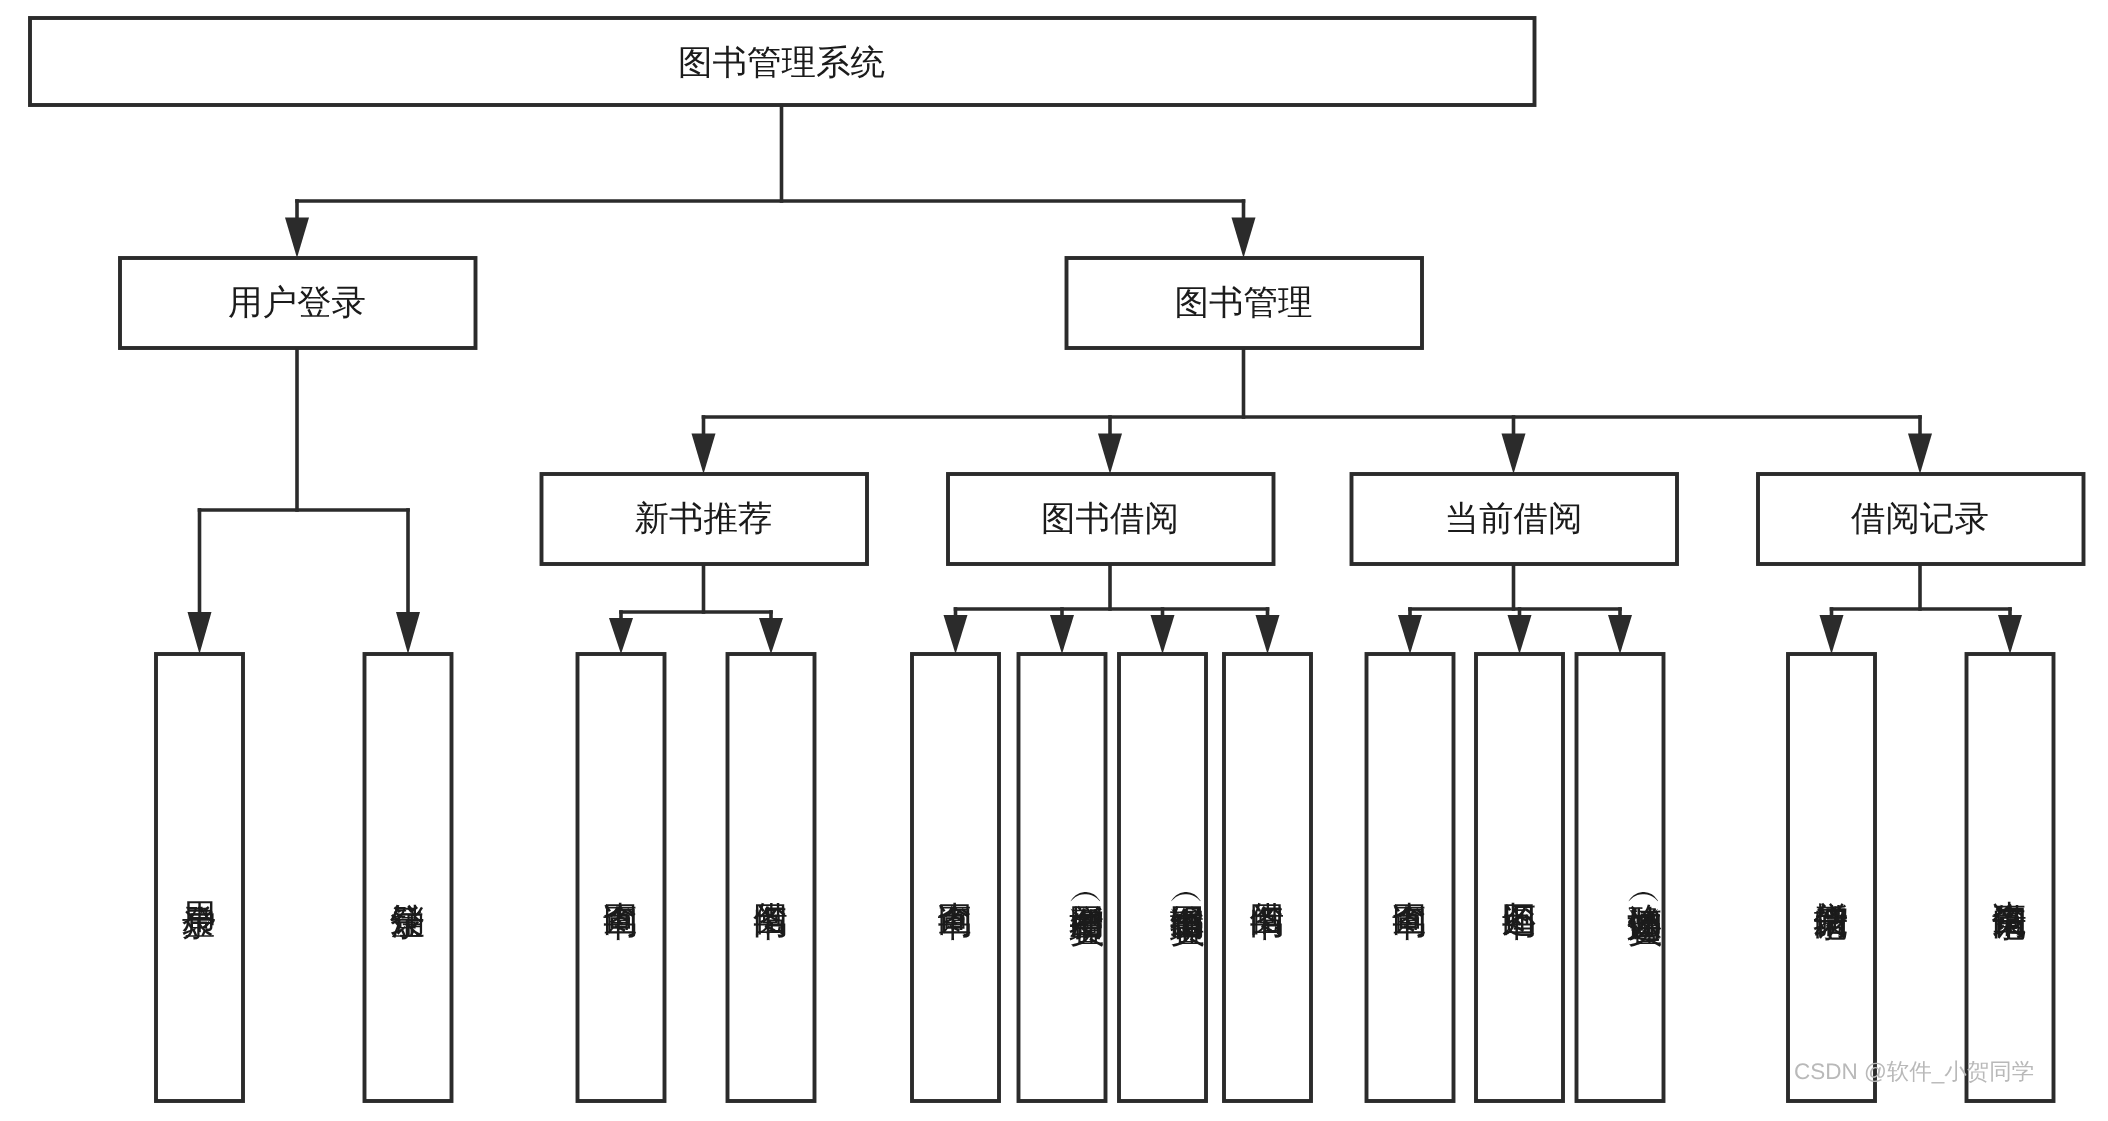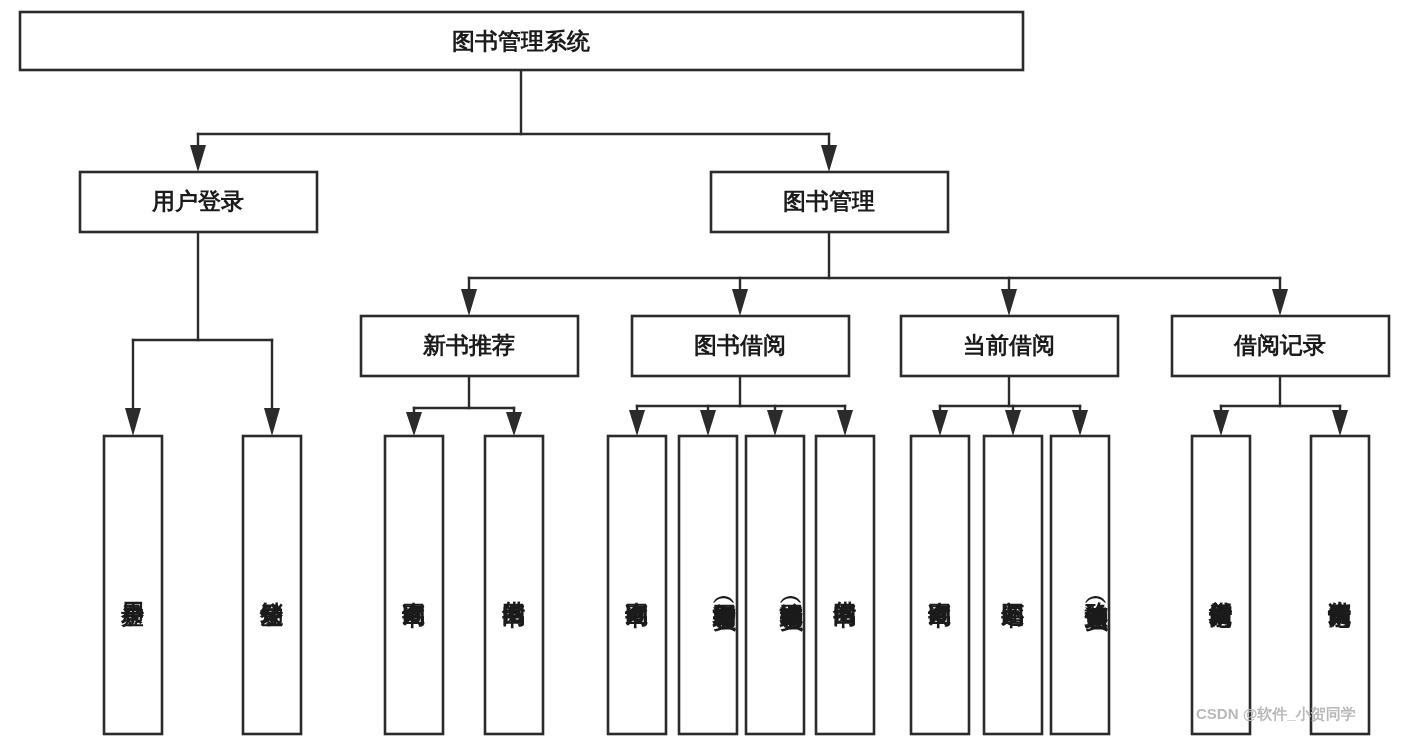--- a/index.html
+++ b/index.html
@@ -9,21 +9,20 @@
   }
   body {
     font-family: "Liberation Sans", "DejaVu Sans", sans-serif;
   }
   #diagram-root {
     position: relative;
     width: 1405px;
     height: 747px;
     background: #ffffff;
     overflow: hidden;
-    font-weight: bold;
   }
   svg#flow {
     position: absolute;
     left: 0;
     top: 0;
     width: 1405px;
     height: 747px;
     display: block;
   }
   .node-rect {

